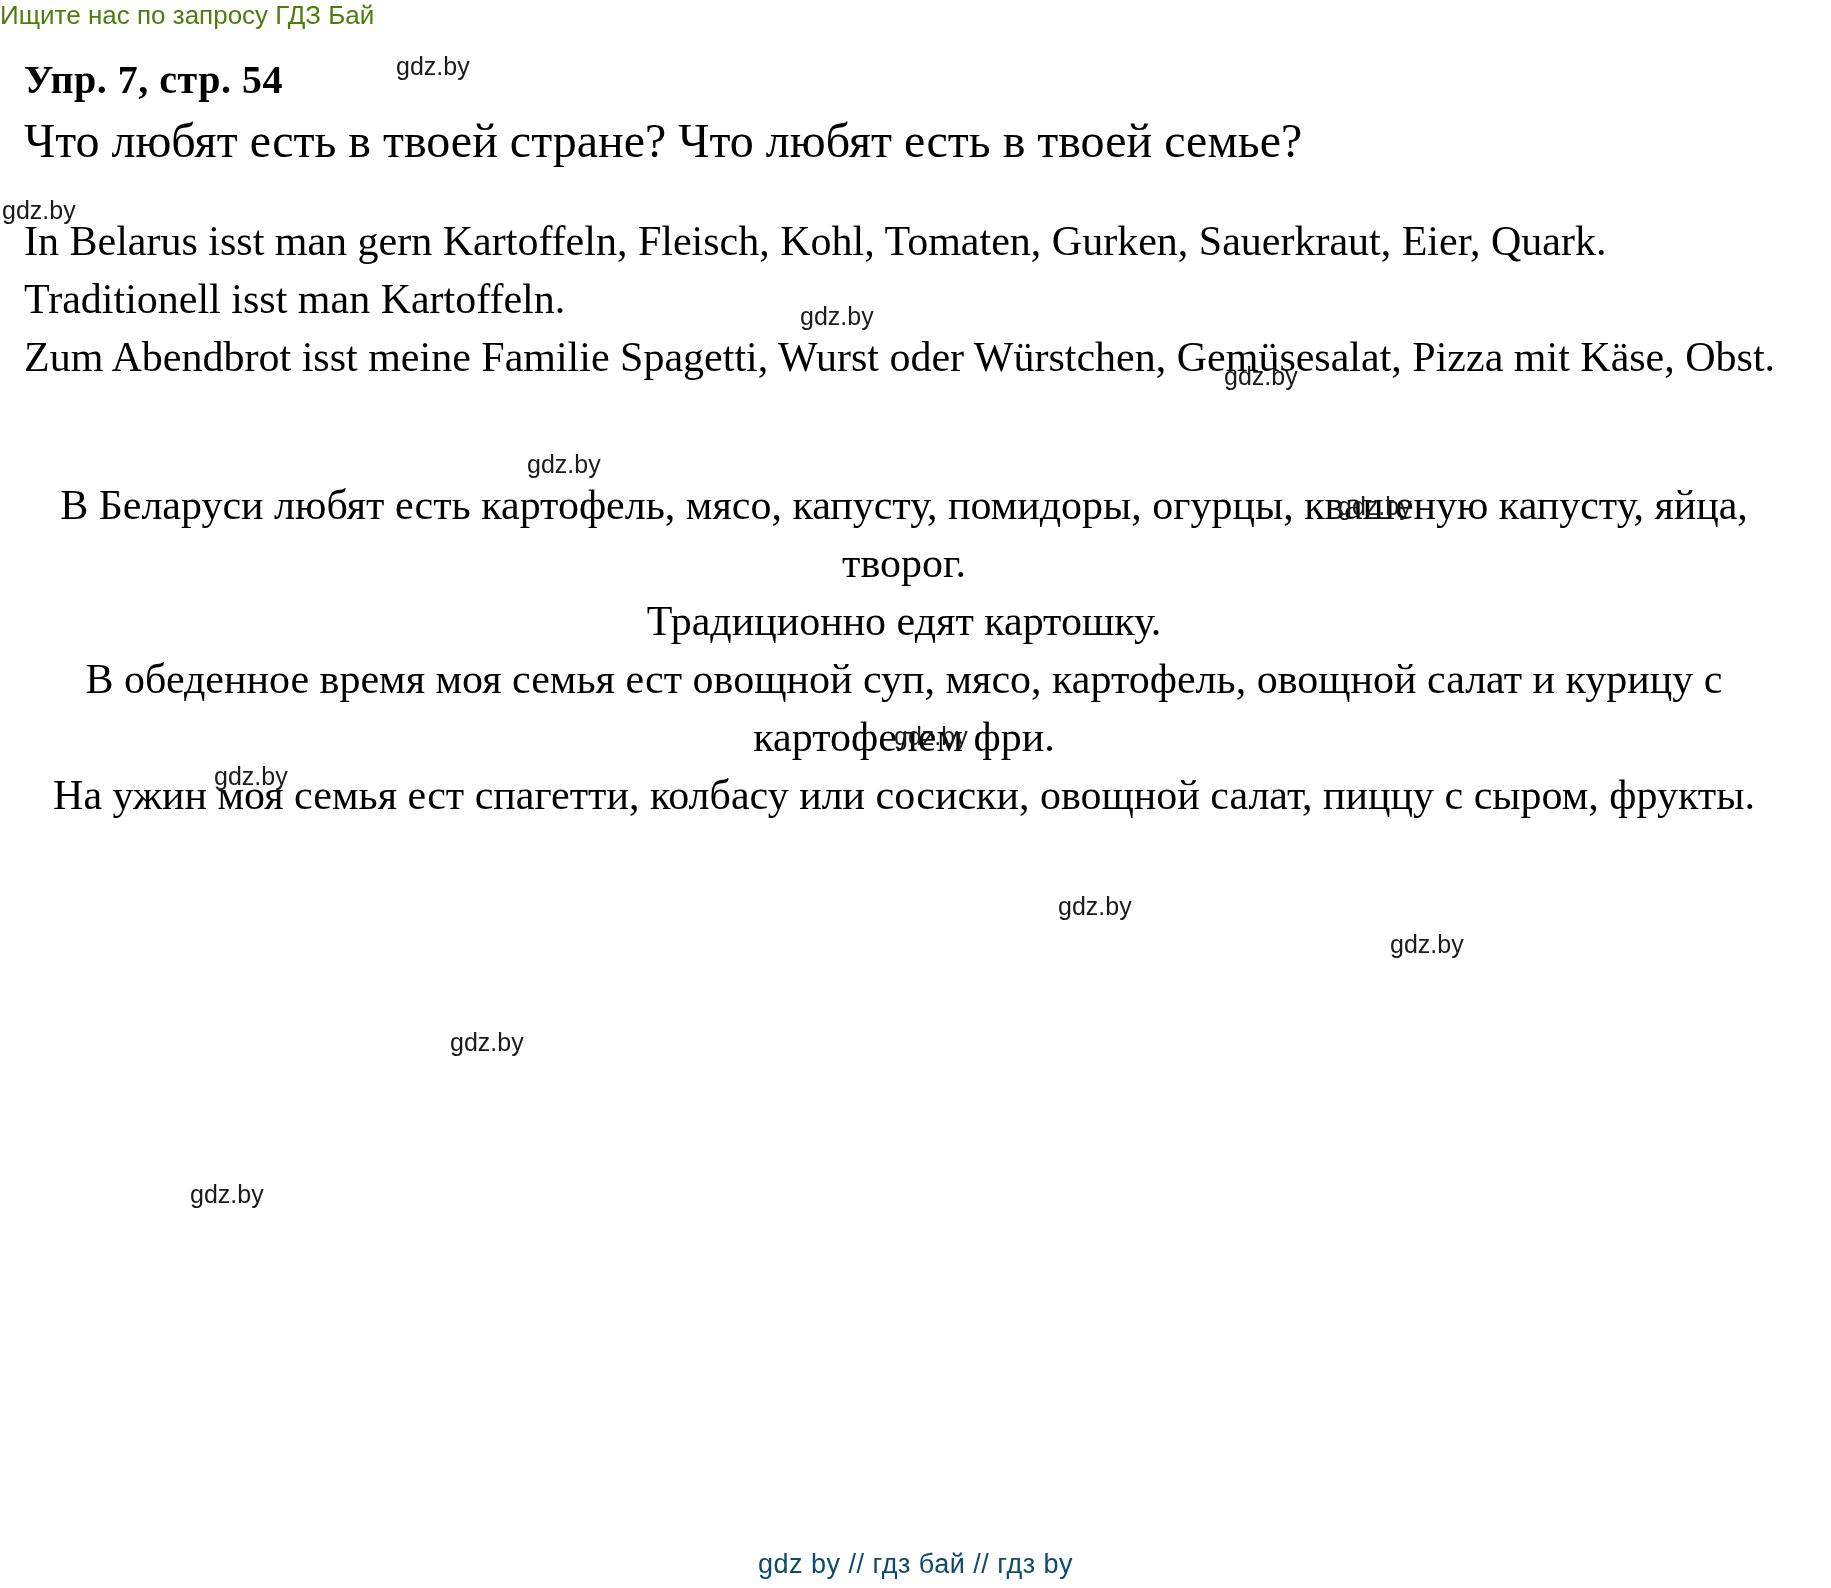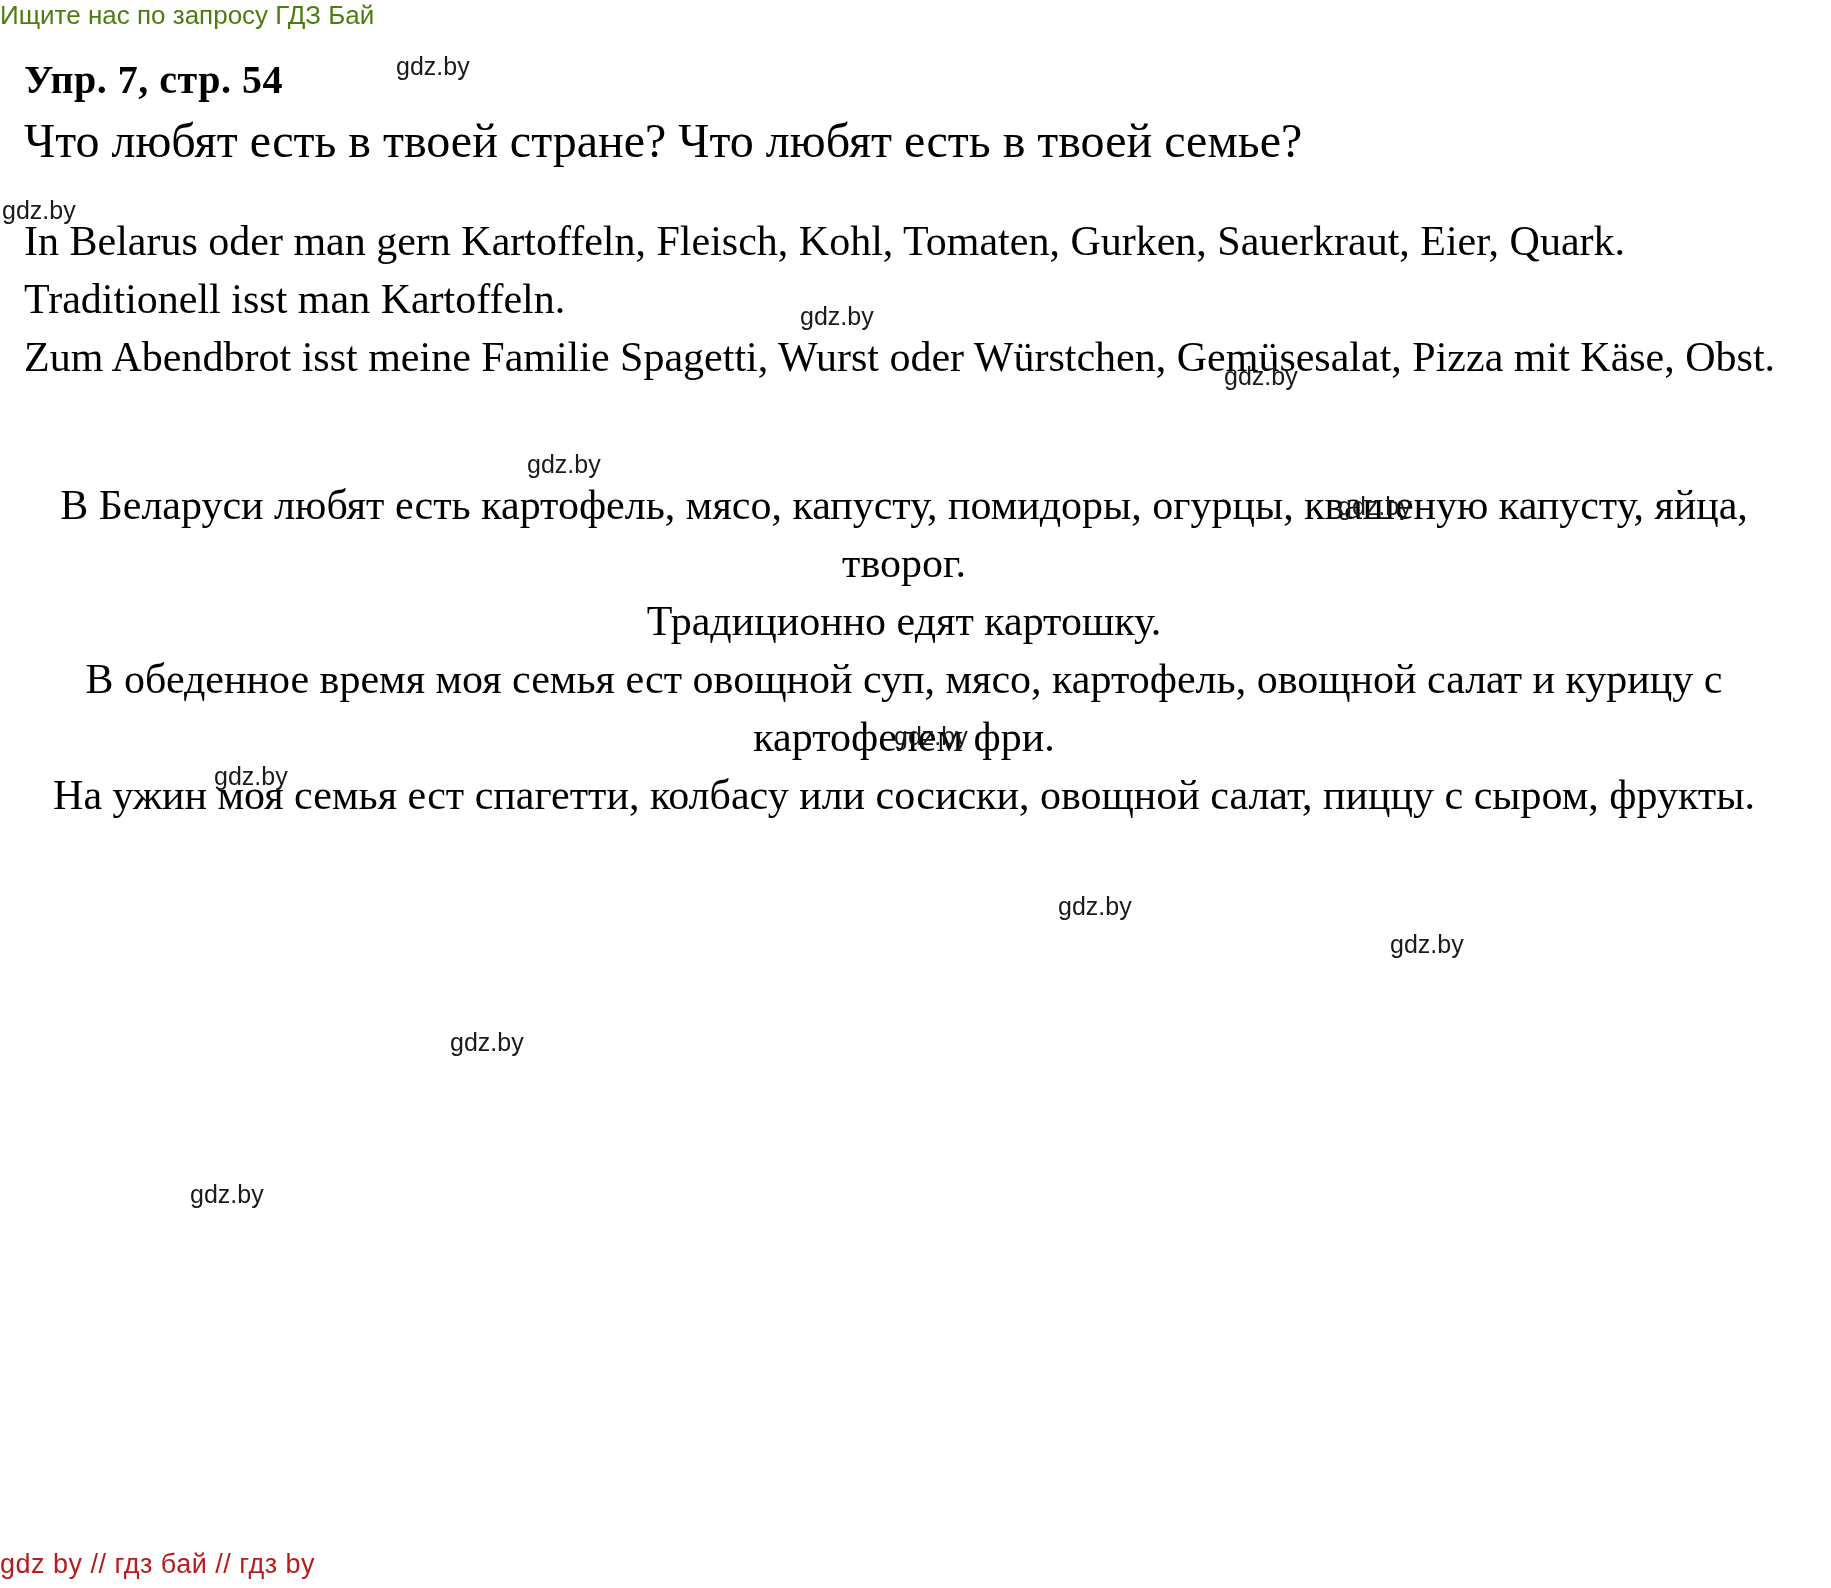--- a/index.html
+++ b/index.html
@@ -81,42 +81,42 @@
     white-space: nowrap;
     pointer-events: none;
   }
 
   
   .footer-links {
     position: absolute;
     bottom: 8px;
     left: 0;
     width: 1831px;
-    text-align: left;
+    text-align: center;
     font-family: "Liberation Sans", "DejaVu Sans", sans-serif;
     font-size: 27px;
     line-height: 32px;
-    color: #b91c1c;
+    color: #0c4a6e;
     letter-spacing: 0.5px;
     white-space: nowrap;
   }
 </style>
 </head>
 <body>
 
 <div class="promo-banner">Ищите нас по запросу ГДЗ Бай</div>
 
 <div class="doc">
 
   <h1 class="exercise-title">Упр. 7, стр. 54</h1>
 
   <p class="prompt-line">Что любят есть в твоей стране? Что любят есть в твоей семье?</p>
 
   <div class="block">
-    <p class="para">In Belarus oder man gern Kartoffeln, Fleisch, Kohl, Tomaten, Gurken, Sauerkraut, Eier, Quark.</p>
+    <p class="para">In Belarus isst man gern Kartoffeln, Fleisch, Kohl, Tomaten, Gurken, Sauerkraut, Eier, Quark.</p>
     <p class="para">Traditionell isst man Kartoffeln.</p>
     <p class="para">Zum Abendbrot isst meine Familie Spagetti, Wurst oder Würstchen, Gemüsesalat, Pizza mit Käse, Obst.</p>
   </div>
 
   <div class="block secondary">
     <p class="para">В Беларуси любят есть картофель, мясо, капусту, помидоры, огурцы, квашеную капусту, яйца, творог.</p>
     <p class="para">Традиционно едят картошку.</p>
     <p class="para">В обеденное время моя семья ест овощной суп, мясо, картофель, овощной салат и курицу с картофелем фри.</p>
     <p class="para">На ужин моя семья ест спагетти, колбасу или сосиски, овощной салат, пиццу с сыром, фрукты.</p>
   </div>

